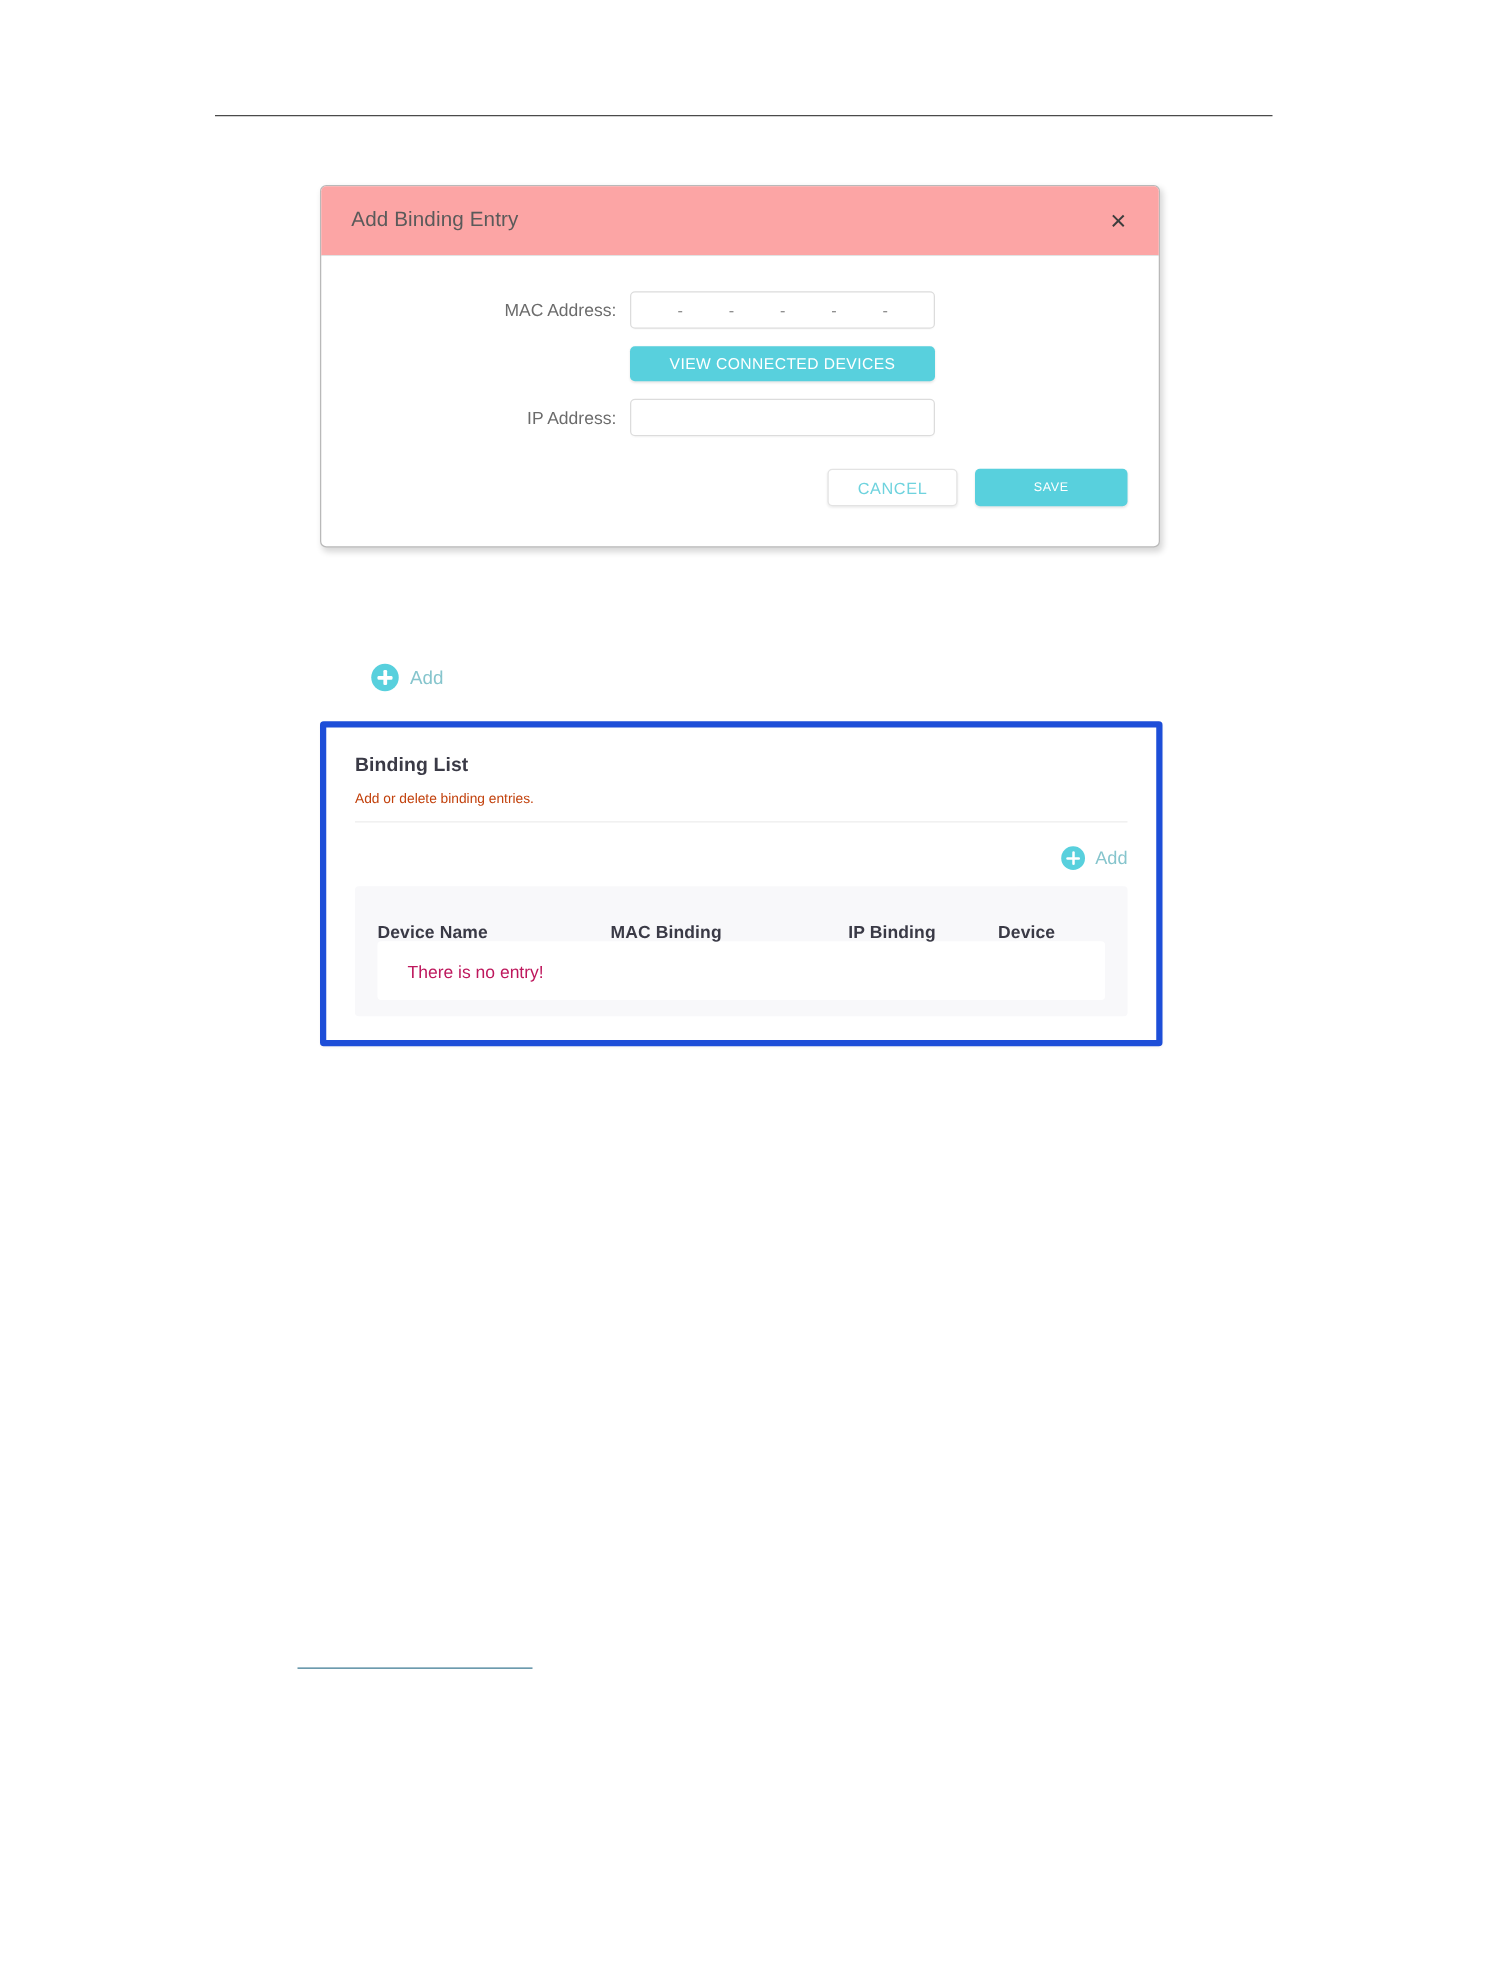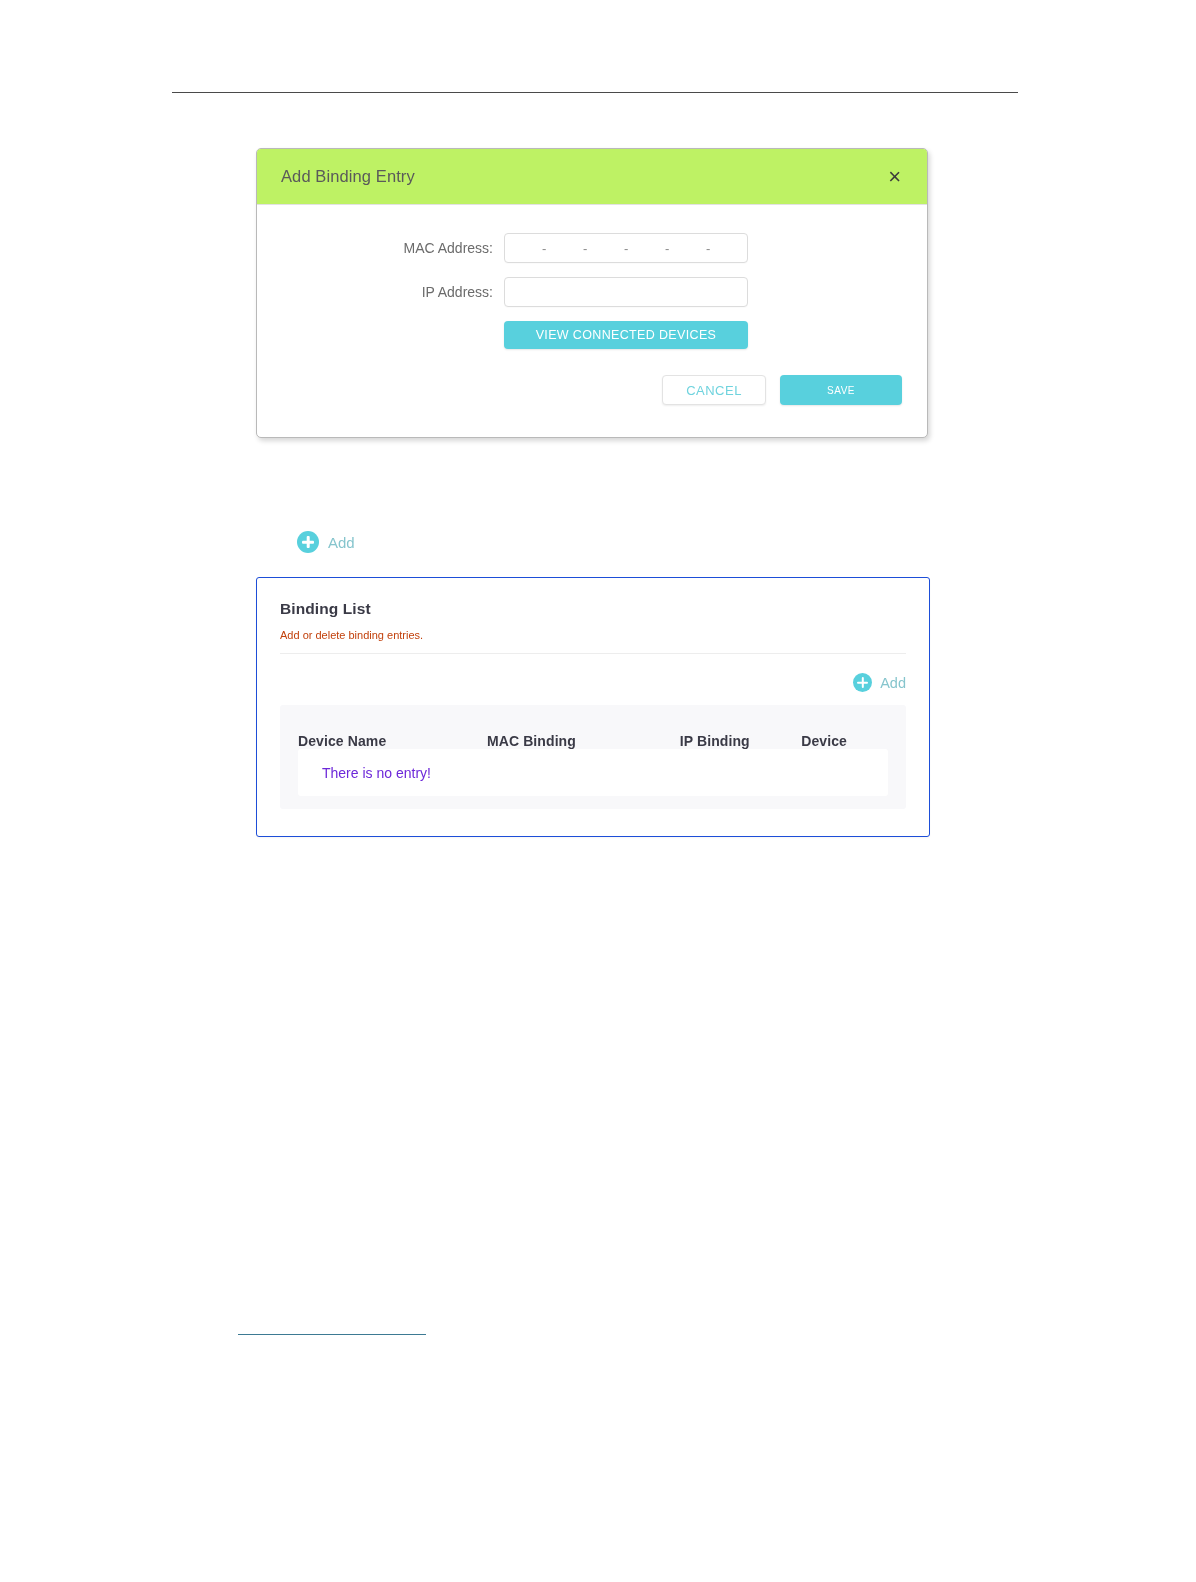--- a/index.html
+++ b/index.html
@@ -45,21 +45,21 @@
     width: 672px;
     height: 290px;
     background: #ffffff;
     border: 1px solid #b9b9b9;
     border-radius: 5px;
     box-shadow: 2px 3px 5px rgba(0,0,0,0.16);
     box-sizing: border-box;
   }
   .dialog-titlebar {
     height: 56px;
-    background: #bef264;
+    background: #fca5a5;
     border-bottom: 1px solid #e2e2e2;
     border-radius: 4px 4px 0 0;
     display: flex;
     align-items: center;
     justify-content: space-between;
     padding: 0 22px 0 24px;
     box-sizing: border-box;
   }
   .dialog-title {
     font-size: 16.5px;
@@ -232,21 +232,21 @@
   }
 
   
   .binding-card {
     position: absolute;
     left: 256px;
     top: 577px;
     width: 674px;
     height: 260px;
     background: #ffffff;
-    border: 1px solid #1d4ed8;
+    border: 5px solid #1d4ed8;
     border-radius: 3px;
     box-sizing: border-box;
     box-shadow: 0 1px 2px rgba(0,0,0,0.04);
   }
   .card-inner {
     padding: 22px 23px 0 23px;
   }
   .card-title {
     font-size: 15.5px;
     font-weight: bold;
@@ -321,21 +321,21 @@
     height: 47px;
     background: #ffffff;
     border-radius: 3px;
     display: flex;
     align-items: center;
     padding-left: 24px;
     box-sizing: border-box;
   }
   .empty-text {
     font-size: 14px;
-    color: #6d28d9;
+    color: #be185d;
   }
 
   
   .bottom-link {
     position: absolute;
     left: 238px;
     top: 1320px;
     width: 188px;
     height: 14px;
     border-bottom: 1.3px solid #3d7a93;
@@ -371,30 +371,30 @@
           <span class="mac-seg"></span>
           <span class="mac-dash">-</span>
           <span class="mac-seg"></span>
           <span class="mac-dash">-</span>
           <span class="mac-seg"></span>
         </div>
       </div>
     </div>
 
     <div class="form-row">
+      <div class="form-label"></div>
+      <div class="form-field">
+        <button class="btn-view-connected">VIEW CONNECTED DEVICES</button>
+      </div>
+    </div>
+
+    <div class="form-row">
       <div class="form-label">IP Address:</div>
       <div class="form-field">
         <input class="text-input" type="text" value="" style="">
-      </div>
-    </div>
-
-    <div class="form-row">
-      <div class="form-label"></div>
-      <div class="form-field">
-        <button class="btn-view-connected">VIEW CONNECTED DEVICES</button>
       </div>
     </div>
 
     <div class="dialog-actions">
       <button class="btn-cancel">CANCEL</button>
       <button class="btn-save">SAVE</button>
     </div>
 
   </div>
 </div>

